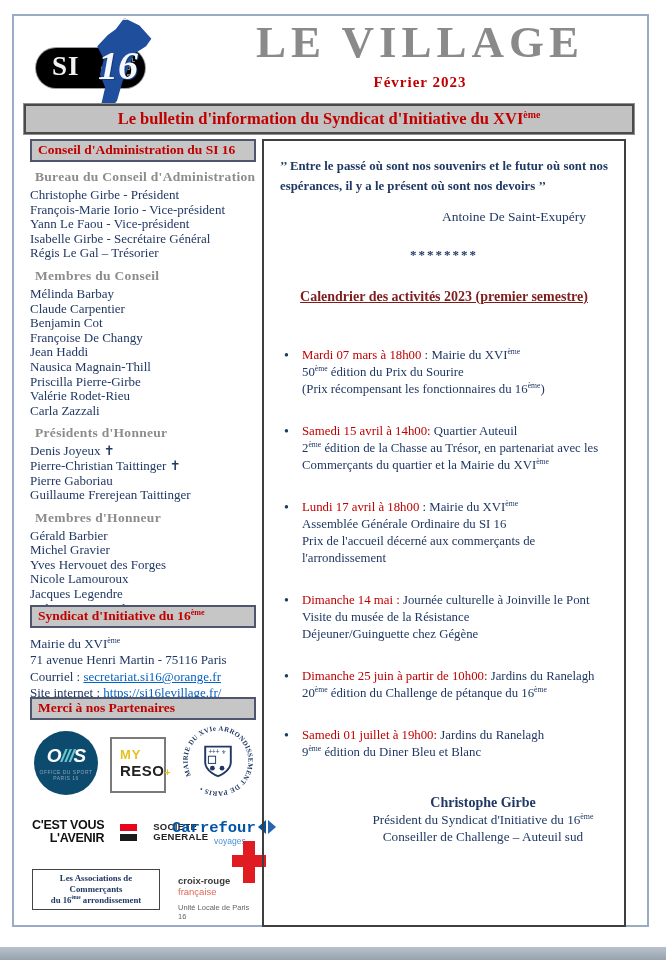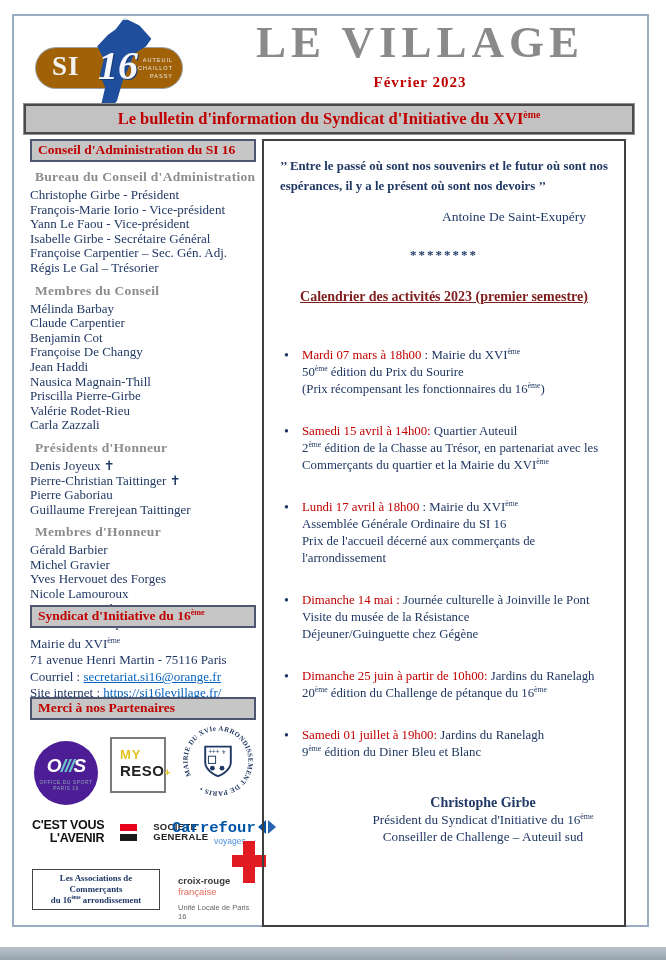--- a/index.html
+++ b/index.html
@@ -3,21 +3,21 @@
 <meta charset="utf-8">
 <style>
   * { margin:0; padding:0; box-sizing:border-box; }
   body { background:#e8e8e8; font-family:"Liberation Serif", serif; }
   .page { position:relative; width:666px; height:960px; background:#ffffff; overflow:hidden; }
   .frame { position:absolute; left:12px; top:14px; width:637px; height:913px; border:2px solid #9aabc4; pointer-events:none; }
   sup { font-size:0.6em; vertical-align:super; line-height:0; }
 
   
   .si-logo { position:absolute; left:36px; top:20px; width:160px; height:92px; }
-  .si-pill { position:absolute; left:0; top:28px; width:146px; height:40px; background:#a16207; border-radius:20px; box-shadow:0 0 0 1px #9aa0a8; }
+  .si-pill { position:absolute; left:0; top:28px; width:109px; height:40px; background:#000000; border-radius:20px; box-shadow:0 0 0 1px #9aa0a8; }
   .si-pill .si-txt { position:absolute; left:16px; top:3px; color:#f2f2f2; font-size:27px; font-weight:bold; letter-spacing:1px; }
   .si-districts { position:absolute; right:9px; top:8px; text-align:right; color:#e8e8e8; font-family:"Liberation Sans", sans-serif; font-size:5.5px; letter-spacing:1px; line-height:8px; }
   .si-map { position:absolute; left:52px; top:-2px; width:66px; height:94px; background:#1f4e9c; border:2px solid #dfe6ef; clip-path:polygon(55% 0%, 78% 8%, 96% 22%, 88% 30%, 70% 38%, 62% 52%, 52% 68%, 44% 88%, 30% 100%, 20% 92%, 26% 74%, 18% 60%, 24% 44%, 14% 30%, 30% 18%, 42% 12%); }
   .si-num { position:absolute; left:62px; top:22px; color:#f5f8ff; font-size:40px; font-weight:bold; font-style:italic; text-shadow:1px 1px 0 #163a75; }
   .masthead { position:absolute; left:200px; top:16px; width:440px; text-align:center; }
   .masthead .title { font-size:45px; font-weight:bold; color:#8a8a8a; letter-spacing:5px; white-space:nowrap; }
   .masthead .date { margin-top:6px; font-size:15px; font-weight:bold; color:#c00000; letter-spacing:1px; }
   .banner { position:absolute; left:24px; top:104px; width:610px; height:30px; background:#c2c2c2; border:2px solid #4a4a4a; outline:1px solid #8f8f8f; display:flex; align-items:center; justify-content:center; }
   .banner span { color:#c00000; font-weight:bold; font-size:16.5px; }
 
@@ -25,21 +25,21 @@
   .sidebar { position:absolute; left:30px; top:139px; width:226px; height:789px; }
   .side-header { background:#c6c6c6; border:2px solid #4e556e; padding:1px 6px 2px; font-size:13.5px; font-weight:bold; color:#c00000; }
   .sub-title { color:#8c8c8c; font-weight:bold; font-size:13.5px; margin:7px 0 3px 5px; letter-spacing:0.3px; }
   .name-list div { font-size:13px; line-height:14.6px; color:#203864; }
   .block-syndicat { position:absolute; top:466px; left:0; right:0; }
   .block-merci { position:absolute; top:558px; left:0; right:0; height:370px; }
   .contact-lines { margin-top:8px; font-size:13px; line-height:16.4px; color:#203864; }
   .contact-lines a { color:#0563c1; text-decoration:underline; cursor:pointer; }
 
   
-  .logo-oms { position:absolute; left:4px; top:44px; width:64px; height:64px; background:#4c1d95; border-radius:50%; display:flex; flex-direction:column; align-items:center; justify-content:center; }
+  .logo-oms { position:absolute; left:4px; top:34px; width:64px; height:64px; background:#0c4a6e; border-radius:50%; display:flex; flex-direction:column; align-items:center; justify-content:center; }
   .logo-oms .oms-word { font-family:"Liberation Sans", sans-serif; font-style:italic; font-weight:bold; font-size:19px; color:#ffffff; letter-spacing:-1px; }
   .logo-oms .oms-word em { color:#69c7cc; font-style:italic; }
   .logo-oms .oms-sub { font-family:"Liberation Sans", sans-serif; font-size:5px; color:#8fa3b8; letter-spacing:0.5px; line-height:6.5px; text-align:center; margin-top:2px; }
   .logo-myreso { position:absolute; left:80px; top:40px; width:56px; height:56px; background:#fff; border:2px solid #7a7a7a; padding:8px 0 16px 8px; font-family:"Liberation Sans", sans-serif; }
   .logo-myreso .my { color:#e3c222; font-weight:bold; font-size:13px; letter-spacing:1px; }
   .logo-myreso .reso { color:#222; font-weight:bold; font-size:15px; letter-spacing:0.5px; }
   .logo-myreso .plus { color:#e3c222; font-weight:bold; font-size:10px; }
   .logo-mairie { position:absolute; left:148px; top:24px; width:80px; height:80px; }
   .logo-sg { position:absolute; left:2px; top:122px; display:flex; align-items:center; gap:16px; font-family:"Liberation Sans", sans-serif; }
   .logo-sg .cv { font-size:12.5px; font-weight:bold; color:#111; line-height:13px; text-align:right; letter-spacing:-0.3px; }
@@ -106,21 +106,20 @@
 
   <div class="sidebar">
     <div class="side-header">Conseil d'Administration du SI 16</div>
 
     <div class="sub-title">Bureau du Conseil d'Administration</div>
     <div class="name-list">
       <div>Christophe Girbe - Président</div>
       <div>François-Marie Iorio - Vice-président</div>
       <div>Yann Le Faou - Vice-président</div>
       <div>Isabelle Girbe - Secrétaire Général</div>
-      <div>Françoise Carpentier – Sec. Gén. Adj.</div>
       <div>Régis  Le Gal – Trésorier</div>
     </div>
 
     <div class="sub-title">Membres du Conseil</div>
     <div class="name-list">
       <div>Mélinda Barbay</div>
       <div>Claude Carpentier</div>
       <div>Benjamin Cot</div>
       <div>Françoise De Changy</div>
       <div>Jean Haddi</div>

